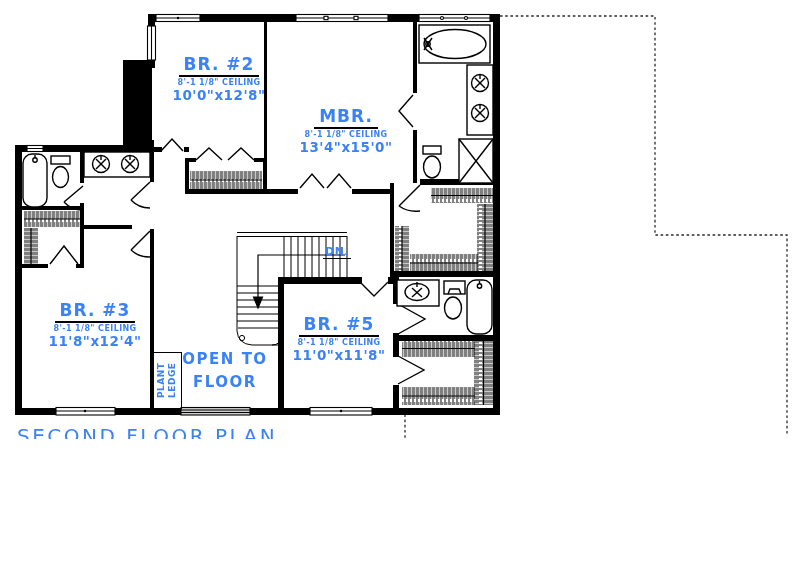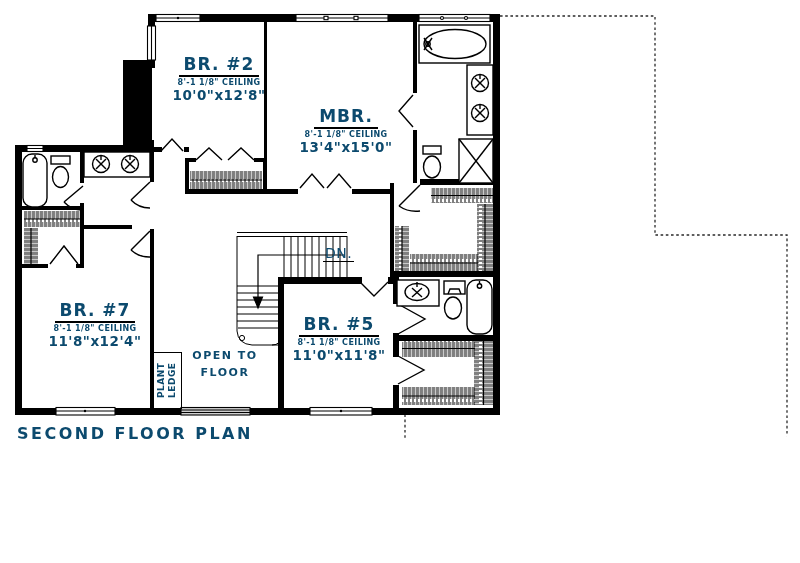--- a/index.html
+++ b/index.html
@@ -1,30 +1,30 @@
 <!DOCTYPE html>
 <html><head>
 <meta charset="utf-8">
 <style>
   html,body{margin:0;padding:0;background:#ffffff;}
   #canvas{position:relative;width:800px;height:439px;background:#ffffff;overflow:hidden;
-          font-family:"DejaVu Sans", sans-serif;color:#0c4a6e;border-radius:25px;}
+          font-family:"DejaVu Sans", sans-serif;color:#3b82f6;border-radius:25px;}
   svg{position:absolute;left:0;top:0;}
   .room-label{position:absolute;text-align:center;line-height:1.05;}
   .room-name{display:inline-block;font-weight:bold;font-size:17px;letter-spacing:1px;
              border-bottom:2.2px solid #000;padding:0 5px 1px 5px;}
   .room-ceiling{font-size:8px;font-weight:bold;letter-spacing:.4px;margin-top:2px;white-space:nowrap;}
   .room-dims{font-size:13.5px;font-weight:bold;letter-spacing:.5px;margin-top:1px;white-space:nowrap;}
-  .big-note{position:absolute;text-align:center;font-weight:bold;font-size:11px;letter-spacing:1.5px;line-height:1.5;}
-  .dn{position:absolute;font-weight:normal;font-size:14px;letter-spacing:.5px;border-bottom:1px solid #000;padding:0 2px;text-align:right;}
+  .big-note{position:absolute;text-align:center;font-weight:bold;font-size:15px;letter-spacing:1.5px;line-height:1.5;}
+  .dn{position:absolute;font-weight:bold;font-size:11px;letter-spacing:.5px;border-bottom:1px solid #000;padding:0 2px;text-align:right;}
   .plant-ledge{position:absolute;left:153px;top:352px;width:27px;height:55px;border:1.6px solid #000;
                display:flex;align-items:center;justify-content:center;}
   .plant-ledge-inner{transform:rotate(-90deg);font-size:9px;font-weight:bold;letter-spacing:.5px;
                      line-height:1.25;text-align:center;white-space:nowrap;}
-  .plan-title{position:absolute;left:17px;top:424px;font-size:16px;font-weight:bold;letter-spacing:2.5px;white-space:nowrap;text-align:right;}
+  .plan-title{position:absolute;left:17px;top:424px;font-size:20px;font-weight:normal;letter-spacing:2.5px;white-space:nowrap;text-align:right;}
   .plan-title-rule{position:absolute;left:17px;top:450px;width:368px;border-top:2.2px solid #000;}
 </style>
 </head>
 <body>
 
 <div id="canvas">
 
 <svg width="800" height="563" viewBox="0 0 800 563">
   <defs>
     <pattern id="hv" patternUnits="userSpaceOnUse" width="4" height="20">
@@ -293,21 +293,21 @@
     <div class="room-dims">10'0"x12'8"</div>
   </div>
 
   <div class="room-label" style="left:284px;top:66px;width:124px;margin-top:42px;">
     <div class="room-name">MBR.</div>
     <div class="room-ceiling">8'-1 1/8" CEILING</div>
     <div class="room-dims">13'4"x15'0"</div>
   </div>
 
   <div class="room-label" style="left:32px;top:302px;width:126px;">
-    <div class="room-name">BR. #7</div>
+    <div class="room-name">BR. #3</div>
     <div class="room-ceiling">8'-1 1/8" CEILING</div>
     <div class="room-dims">11'8"x12'4"</div>
   </div>
 
   <div class="room-label" style="left:281px;top:316px;width:116px;">
     <div class="room-name">BR. #5</div>
     <div class="room-ceiling">8'-1 1/8" CEILING</div>
     <div class="room-dims">11'0"x11'8"</div>
   </div>
 

